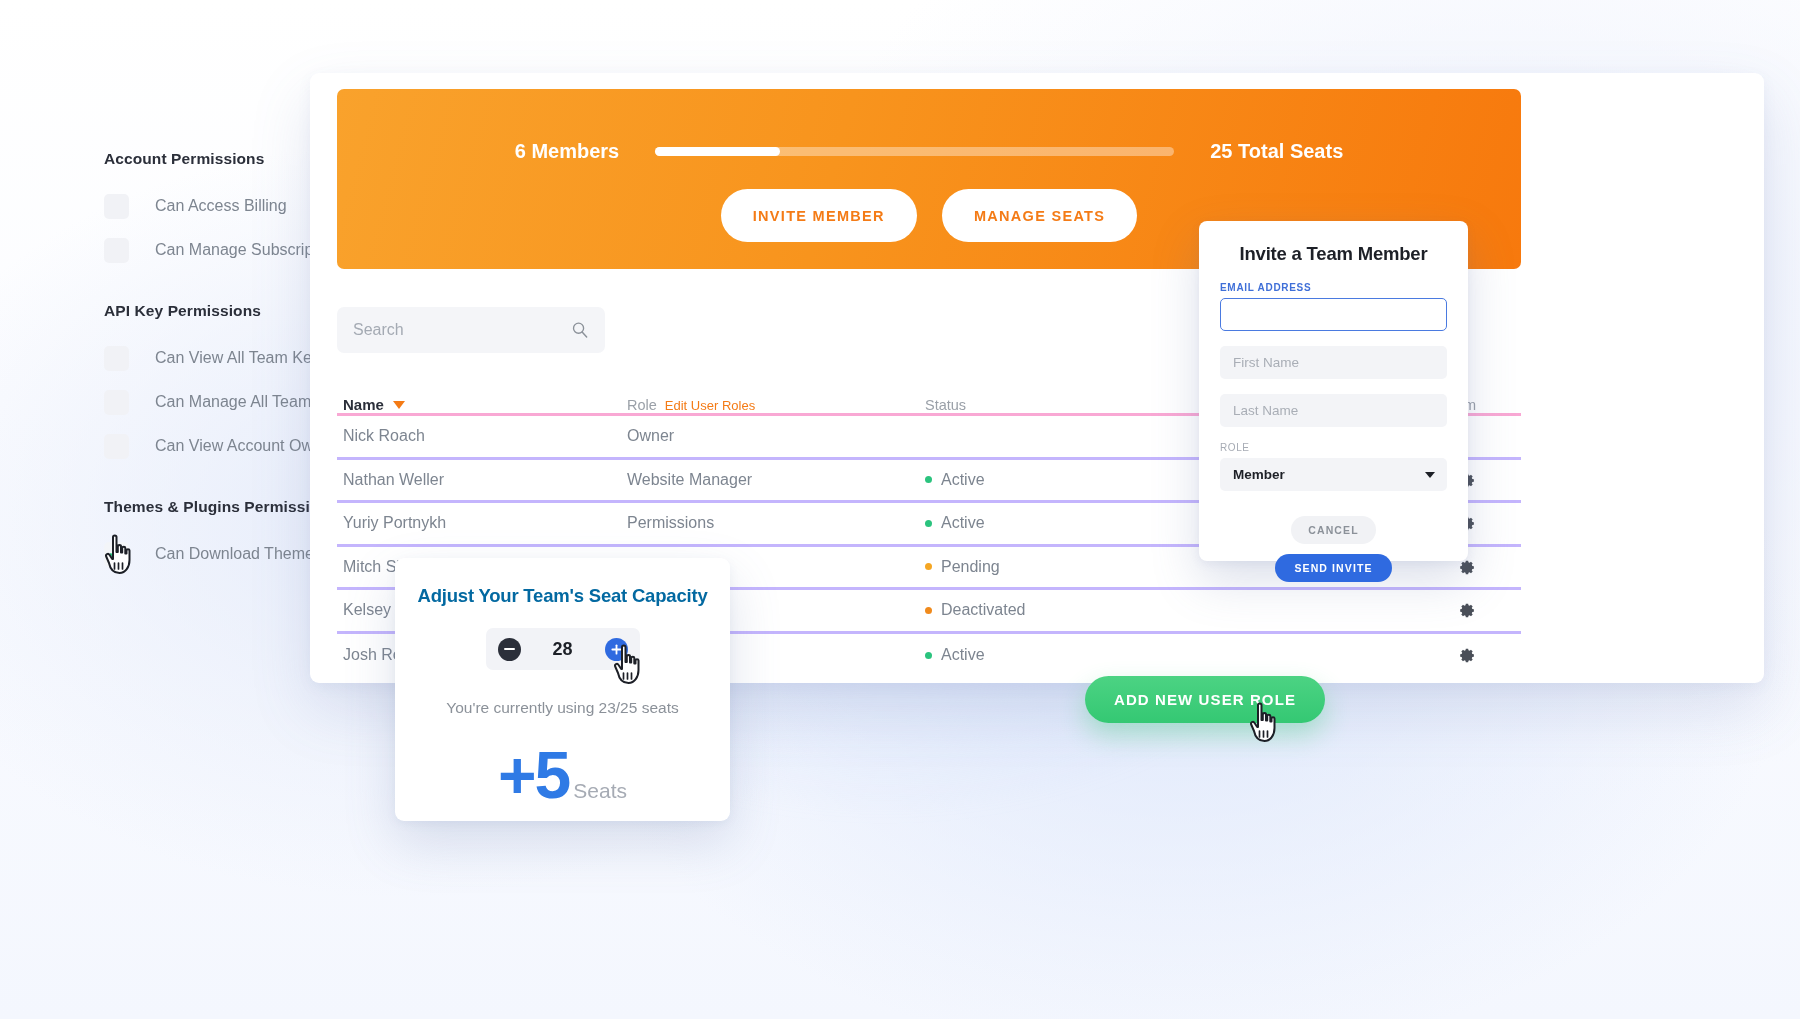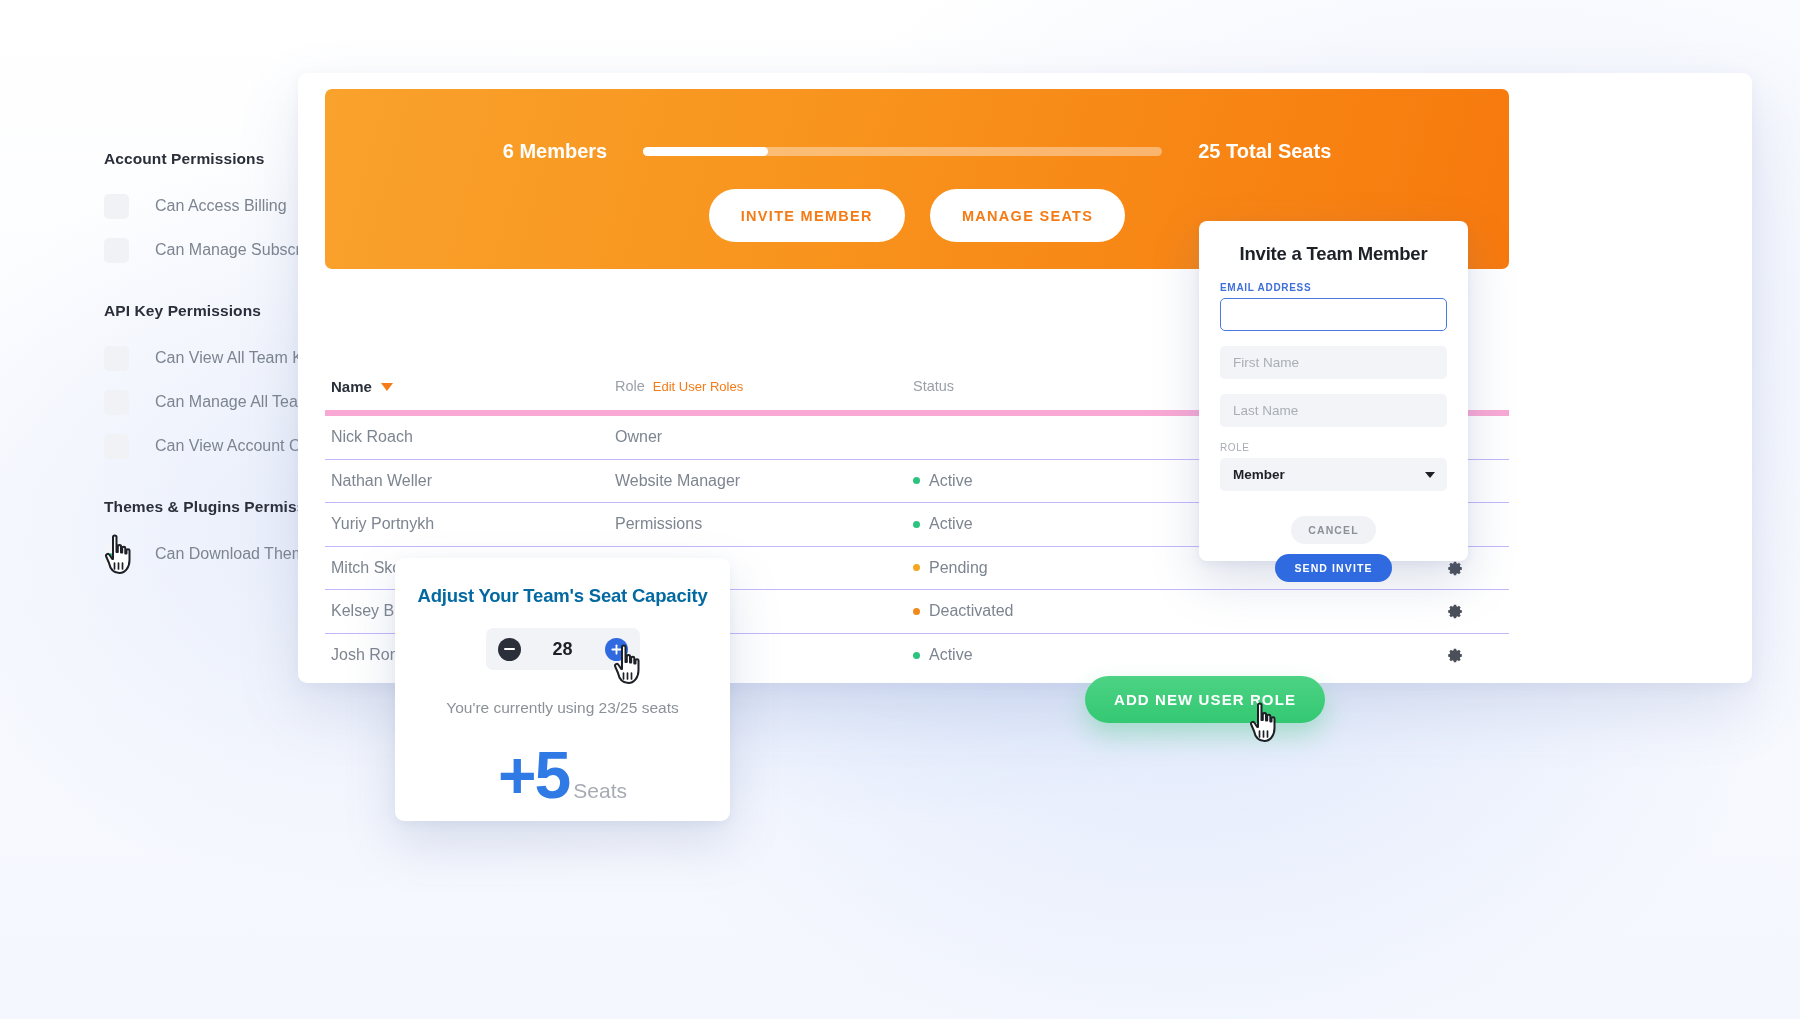--- a/index.html
+++ b/index.html
@@ -69,21 +69,21 @@
   .perm-label {
     margin-left: 26px;
     font-size: 16px;
     color: #7d8590;
     white-space: nowrap;
   }
 
   
   .main-card {
     position: absolute;
-    left: 298px; top: 73px;
+    left: 310px; top: 73px;
     width: 1454px; height: 610px;
     background: #ffffff;
     border-radius: 9px;
     box-shadow: 0 26px 60px rgba(100,120,170,.17), 0 4px 14px rgba(100,120,170,.07);
     z-index: 5;
     overflow: hidden;
   }
 
   
   .banner {
@@ -174,29 +174,29 @@
     color: #8b9199;
     font-family: "Liberation Sans", sans-serif;
   }
   .search-input::placeholder { color: #a4aab3; }
   .search-icon { width: 18px; height: 18px; flex: 0 0 auto; }
 
   
   .tbl { position: absolute; left: 27px; top: 305px; width: 1184px; }
   .tbl-head {
     display: flex;
-    align-items: flex-start;
+    align-items: flex-end;
     height: 38px;
-    border-bottom: 6px solid #f9a8d4;
+    border-bottom: 3px solid #f9a8d4;
   }
   .tbl-row {
     display: flex;
     align-items: center;
     height: 43.5px;
-    border-bottom: 1px solid #c4b5fd;
+    border-bottom: 3px solid #c4b5fd;
   }
   .tbl-row:last-child { border-bottom: none; }
   .c-name  { width: 290px; padding-left: 6px; }
   .c-role  { width: 298px; }
   .c-status{ width: 258px; }
   .c-acct  { flex: 1; text-align: right; padding-right: 45px; }
   .th {
     font-size: 14.5px;
     color: #9aa0a8;
     font-weight: normal;
@@ -501,20 +501,27 @@
         <span class="banner-bar-fill" style="width: 24%;"></span>
       </span>
       <span class="banner-seats">25 Total Seats</span>
     </div>
     <div class="banner-btns">
       <button class="banner-btn">INVITE MEMBER</button>
       <button class="banner-btn">MANAGE SEATS</button>
     </div>
   </div>
 
+  <div class="search-box">
+    <input class="search-input" type="text" placeholder="Search" style="">
+    <svg class="search-icon" viewBox="0 0 20 20">
+      <circle cx="8.4" cy="8" r="5.6" fill="none" stroke="#8b9199" stroke-width="1.5"></circle>
+      <line x1="12.6" y1="12.4" x2="17.4" y2="17.8" stroke="#8b9199" stroke-width="1.6" stroke-linecap="round"></line>
+    </svg>
+  </div>
 
   <div class="tbl">
     <div class="tbl-head">
       <div class="c-name th name-th">
         <span>Name</span>
         <span class="sort-caret"></span>
       </div>
       <div class="c-role role-head">
         <span class="th">Role</span>
         <span class="edit-roles">Edit User Roles</span>

